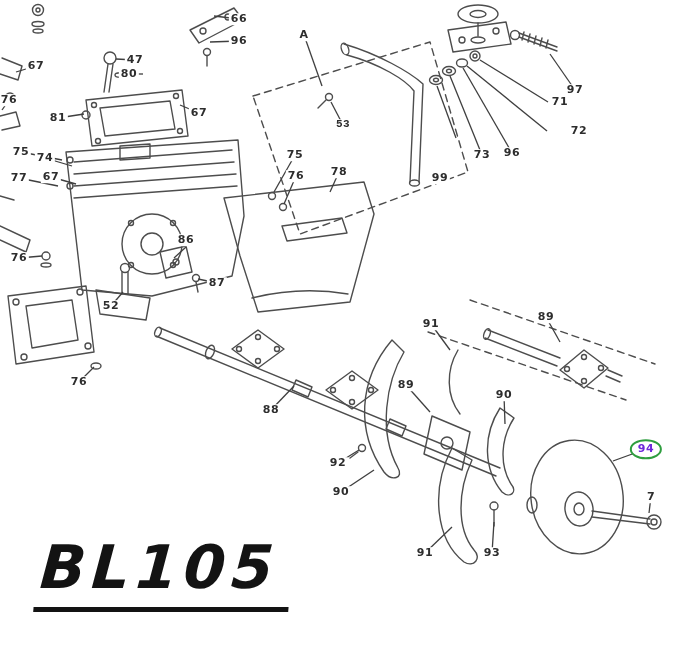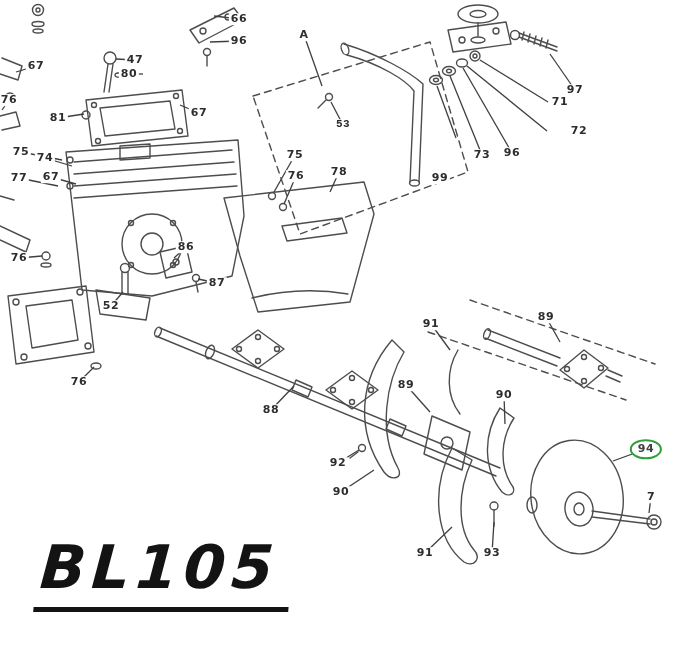--- a/index.html
+++ b/index.html
@@ -16,21 +16,21 @@
   .callout{
     position:absolute;transform:translate(-50%,-50%);
     font-weight:bold;font-size:11px;line-height:1.05;
     color:#2d2d2d;background:#ffffff;padding:0 2px;letter-spacing:.5px;
     white-space:nowrap;
   }
   .callout.circled{
     border:2.5px solid var(--hl,#2f9e3f);
     border-radius:50%;
     padding:2px 6px;
-    color:#404040;
+    color:#6d28d9;
   }
   .model-label{
     position:absolute;left:36px;top:532px;z-index:4;
     font-family:"DejaVu Sans",sans-serif;
     font-size:60px;font-weight:bold;font-style:italic;
     letter-spacing:6px;color:#131313;
     border-bottom:5px solid #131313;
     padding:0 12px 5px 4px;
     transform:skewX(-4deg);
     background:transparent;
@@ -295,21 +295,21 @@
       <div class="callout" style="left: 129px; top: 74px;">80</div>
       <div class="callout" style="left: 199px; top: 113px;">67</div>
       <div class="callout" style="left: 58px; top: 118px;">81</div>
       <div class="callout" style="left: 36px; top: 66px;">67</div>
       <div class="callout" style="left: 9px; top: 100px;">76</div>
       <div class="callout" style="left: 21px; top: 152px;">75</div>
       <div class="callout" style="left: 45px; top: 158px;">74</div>
       <div class="callout" style="left: 19px; top: 178px;">77</div>
       <div class="callout" style="left: 51px; top: 177px;">67</div>
       <div class="callout" style="left: 19px; top: 258px;">76</div>
-      <div class="callout" style="left: 186px; top: 247px; text-align: center;">86</div>
+      <div class="callout" style="left: 186px; top: 240px; text-align: center;">86</div>
       <div class="callout" style="left: 217px; top: 283px;">87</div>
       <div class="callout" style="left: 111px; top: 306px;">52</div>
       <div class="callout" style="left: 79px; top: 382px;">76</div>
       <div class="callout" style="left: 295px; top: 155px;">75</div>
       <div class="callout" style="left: 296px; top: 176px;">76</div>
       <div class="callout" style="left: 339px; top: 172px;">78</div>
       <div class="callout" style="left: 304px; top: 35px;">A</div>
       <div class="callout" style="left: 343px; top: 125px; font-family: Liberation Mono, monospace;">53</div>
       <div class="callout" style="left: 575px; top: 90px;">97</div>
       <div class="callout" style="left: 560px; top: 102px;">71</div>

